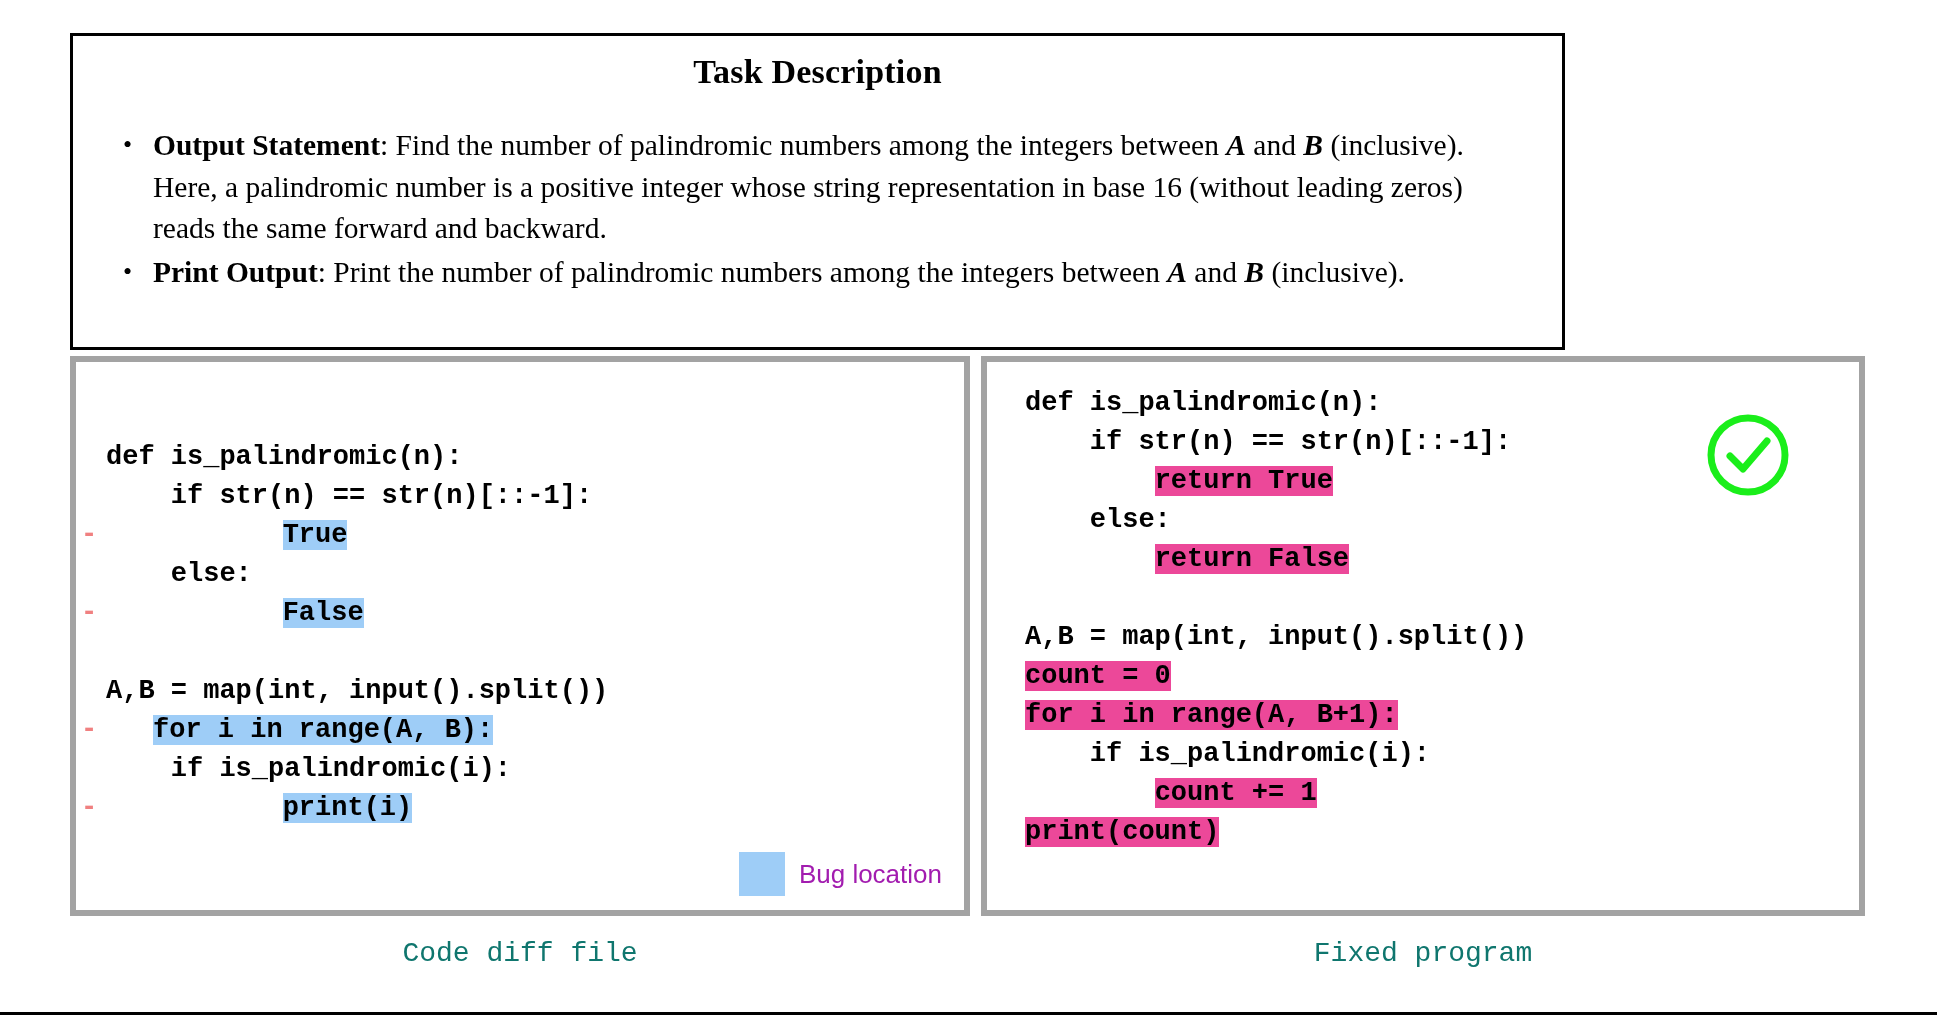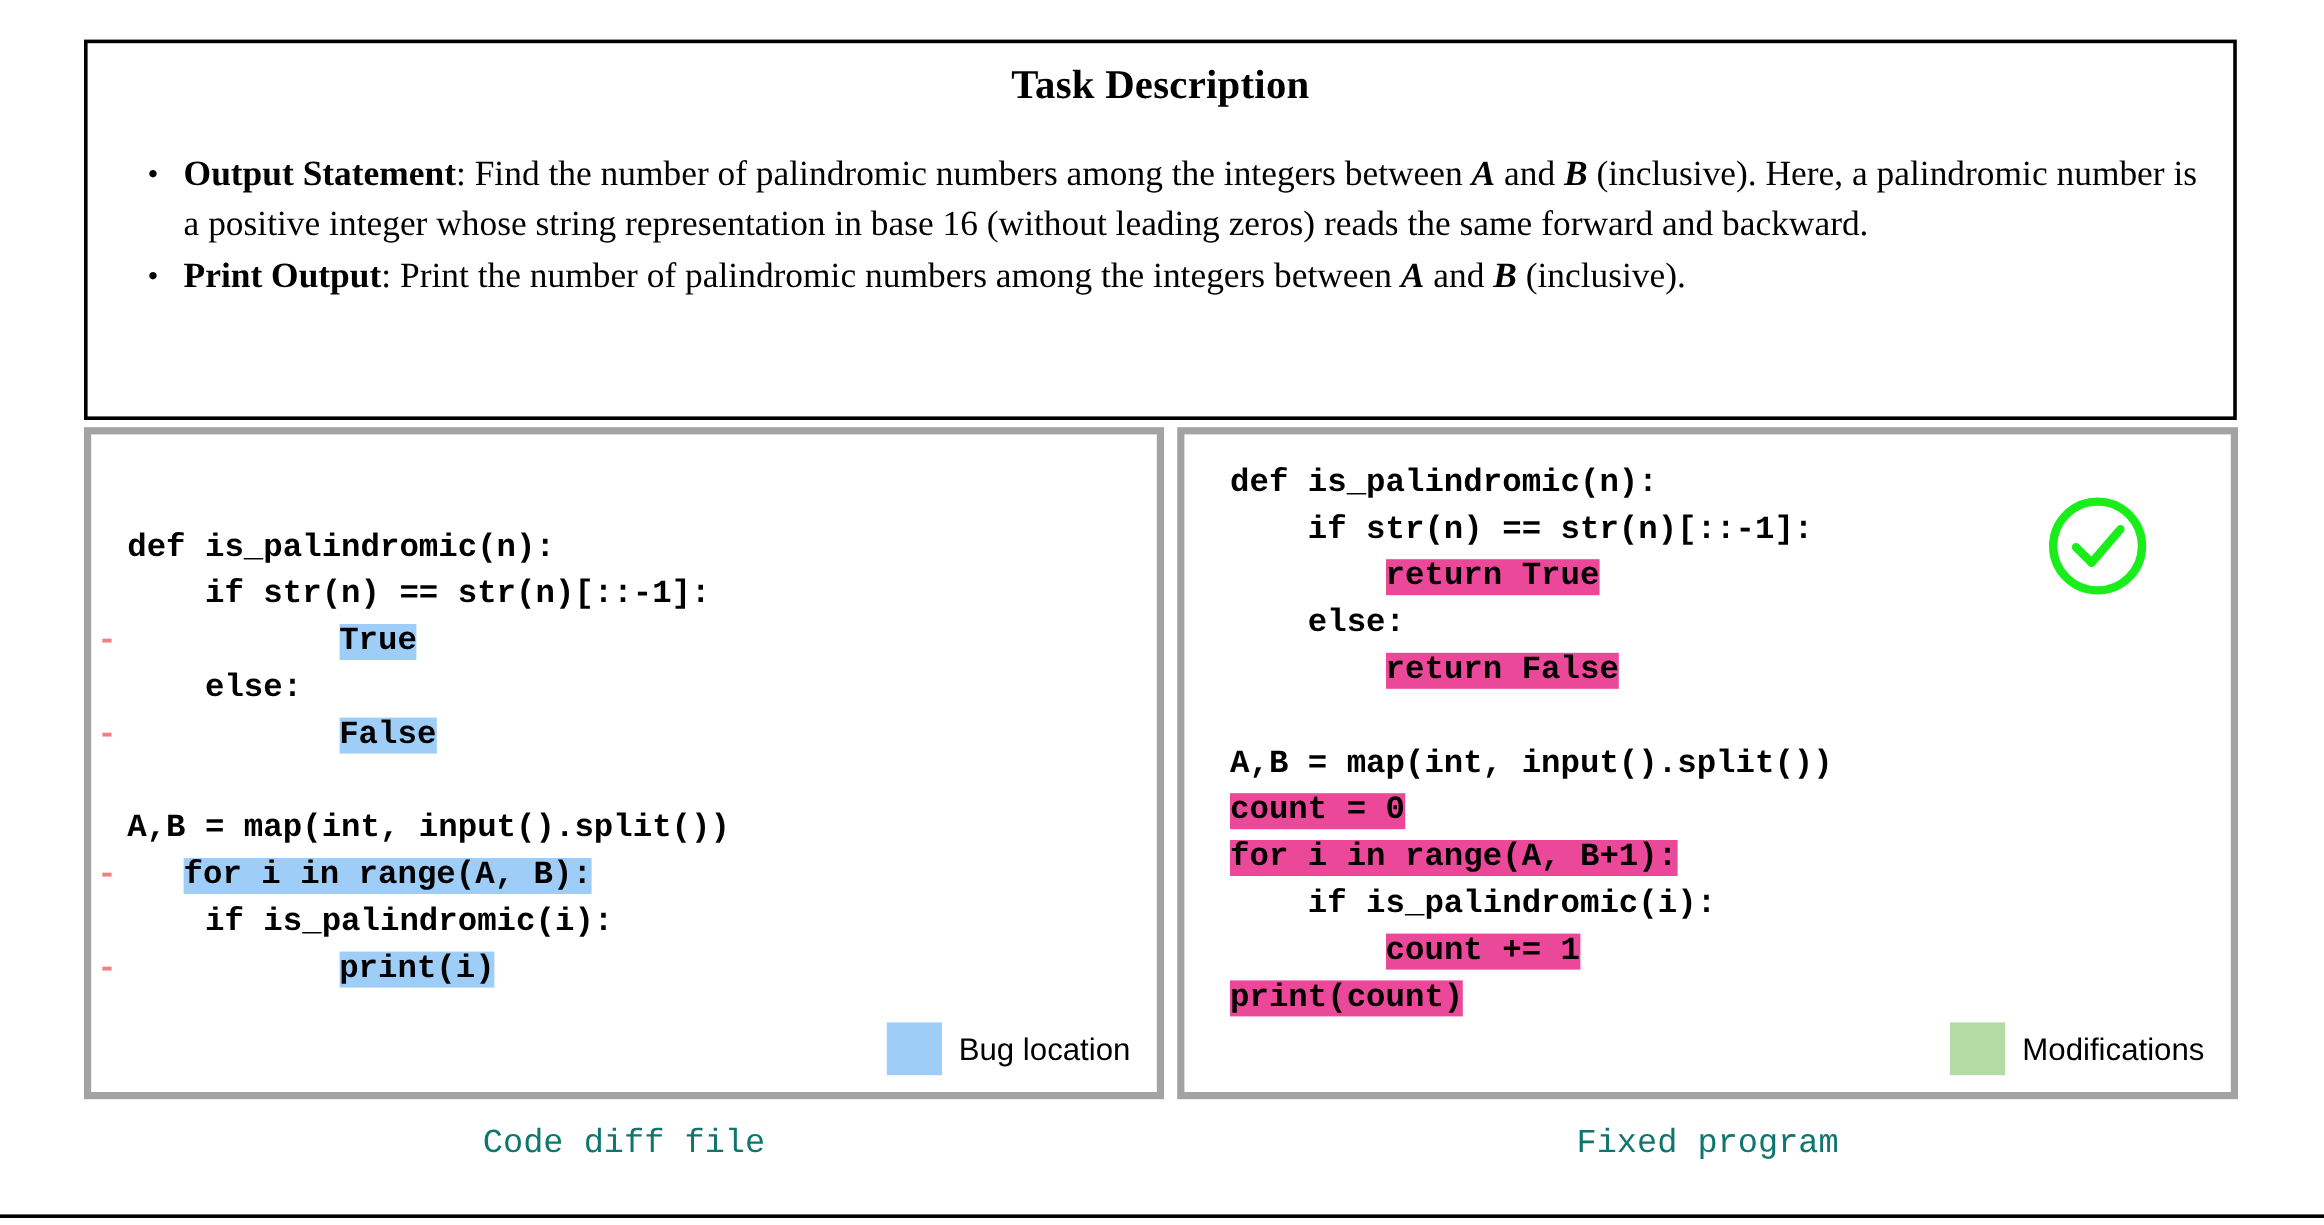--- a/index.html
+++ b/index.html
@@ -1,20 +1,20 @@
 <!DOCTYPE html>
 <html><head>
 <meta charset="utf-8">
 <style>
   html,body{margin:0;padding:0;background:#ffffff;}
   body{width:1937px;height:1021px;font-family:"Liberation Serif",serif;position:relative;overflow:hidden;}
 
   
   .task-box{
-    position:absolute;left:70px;top:33px;width:1794px;height:317px;
+    position:absolute;left:70px;top:33px;width:1495px;height:317px;
     border:3px solid #000;box-sizing:border-box;background:#fff;
   }
   .task-title{
     text-align:center;font-family:"Liberation Serif",serif;font-weight:bold;
     font-size:34px;color:#000;margin-top:17px;letter-spacing:.2px;
   }
   .bullets{margin:34px 0 0 0;padding:0 30px 0 78px;list-style:none;}
   .bullets li{
     position:relative;font-size:29.5px;line-height:41.5px;color:#000;
     margin-bottom:2px;padding-left:2px;text-indent:0;
@@ -43,21 +43,21 @@
   .ln{position:relative;height:39px;white-space:pre;}
   .ln .minus{
     position:absolute;left:-25px;top:0;color:#f08080;font-weight:bold;font-size:27px;
   }
   .hl-blue{background:#9ecdf7;margin-left:47px;}
   .hl-green{background:#ec4899;}
 
   
   .legend{
     position:absolute;bottom:14px;display:flex;align-items:center;gap:14px;
-    font-family:"Liberation Sans",sans-serif;font-size:26px;color:#000000;
+    font-family:"Liberation Sans",sans-serif;font-size:26px;color:#a21caf;
   }
   .legend-left{right:22px;}
   .legend-right{right:22px;}
   .swatch{width:46px;height:44px;display:inline-block;}
   .swatch-blue{background:#9ecdf7;}
   .swatch-green{background:#b5dba4;}
 
   
   .check-icon{position:absolute;left:1705px;top:412px;width:86px;height:86px;}
 
@@ -89,24 +89,20 @@
 <div class="panel panel-left">
   <div class="code code-left" id="left-code"><div class="ln"><span>def is_palindromic(n):</span></div><div class="ln"><span>    if str(n) == str(n)[::-1]:</span></div><div class="ln"><span class="minus">-</span><span>        </span><span class="hl-blue">True</span></div><div class="ln"><span>    else:</span></div><div class="ln"><span class="minus">-</span><span>        </span><span class="hl-blue">False</span></div><div class="ln">&nbsp;</div><div class="ln"><span>A,B = map(int, input().split())</span></div><div class="ln"><span class="minus">-</span><span class="hl-blue">for i in range(A, B):</span></div><div class="ln"><span>    if is_palindromic(i):</span></div><div class="ln"><span class="minus">-</span><span>        </span><span class="hl-blue">print(i)</span></div></div>
   <div class="legend legend-left">
     <span class="swatch swatch-blue"></span>
     <span>Bug location</span>
   </div>
 </div>
 
 <div class="panel panel-right">
   <div class="code code-right" id="right-code"><div class="ln"><span>def is_palindromic(n):</span></div><div class="ln"><span>    if str(n) == str(n)[::-1]:</span></div><div class="ln"><span>        </span><span class="hl-green">return True</span></div><div class="ln"><span>    else:</span></div><div class="ln"><span>        </span><span class="hl-green">return False</span></div><div class="ln">&nbsp;</div><div class="ln"><span>A,B = map(int, input().split())</span></div><div class="ln"><span class="hl-green">count = 0</span></div><div class="ln"><span class="hl-green">for i in range(A, B+1):</span></div><div class="ln"><span>    if is_palindromic(i):</span></div><div class="ln"><span>        </span><span class="hl-green">count += 1</span></div><div class="ln"><span class="hl-green">print(count)</span></div></div>
-  <div class="legend legend-right">
-    <span class="swatch swatch-green"></span>
-    <span>Modifications</span>
-  </div>
 </div>
 
 <svg class="check-icon" viewBox="0 0 86 86">
   <circle cx="43" cy="43" r="37" fill="none" stroke="#1aee1a" stroke-width="7"></circle>
   <polyline points="25,44 38,57 62,29" fill="none" stroke="#1aee1a" stroke-width="7" stroke-linecap="round" stroke-linejoin="round"></polyline>
 </svg>
 
 <div class="caption caption-left">Code diff file</div>
 <div class="caption caption-right">Fixed program</div>
 

